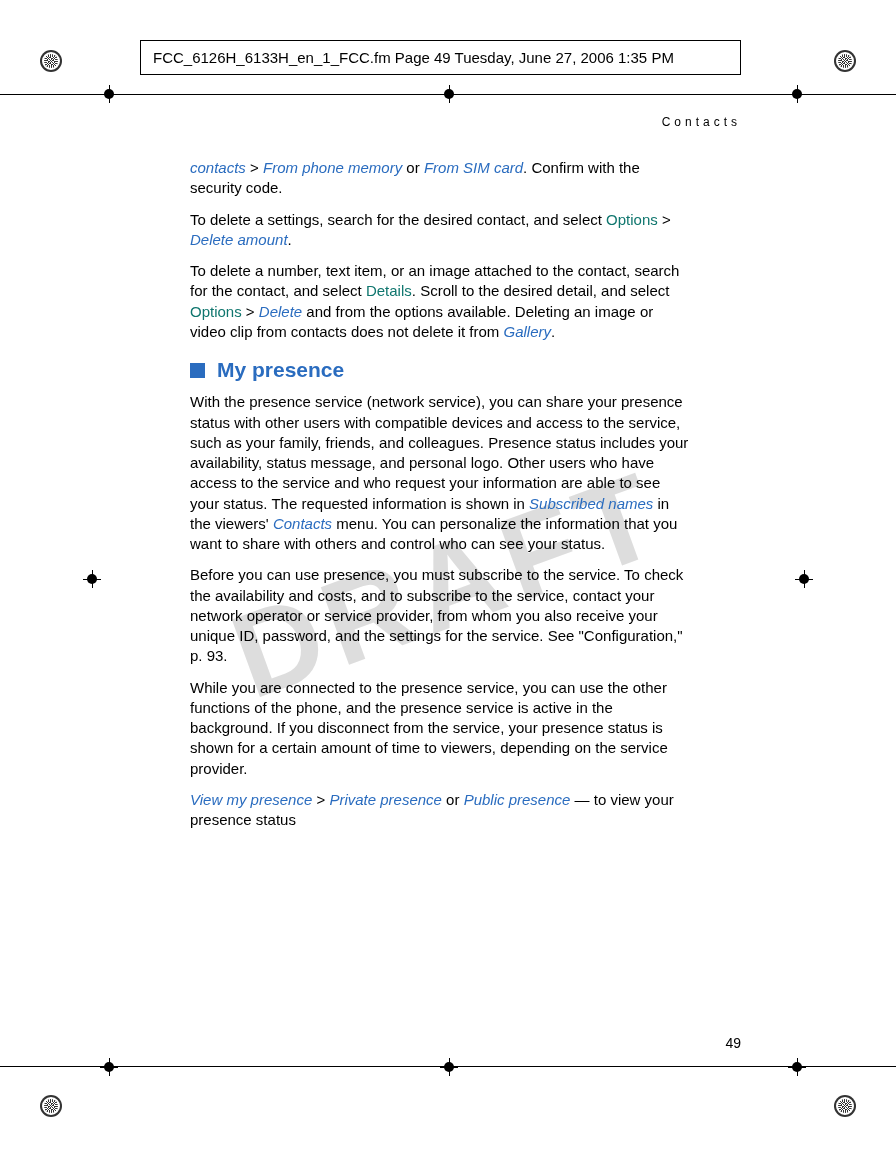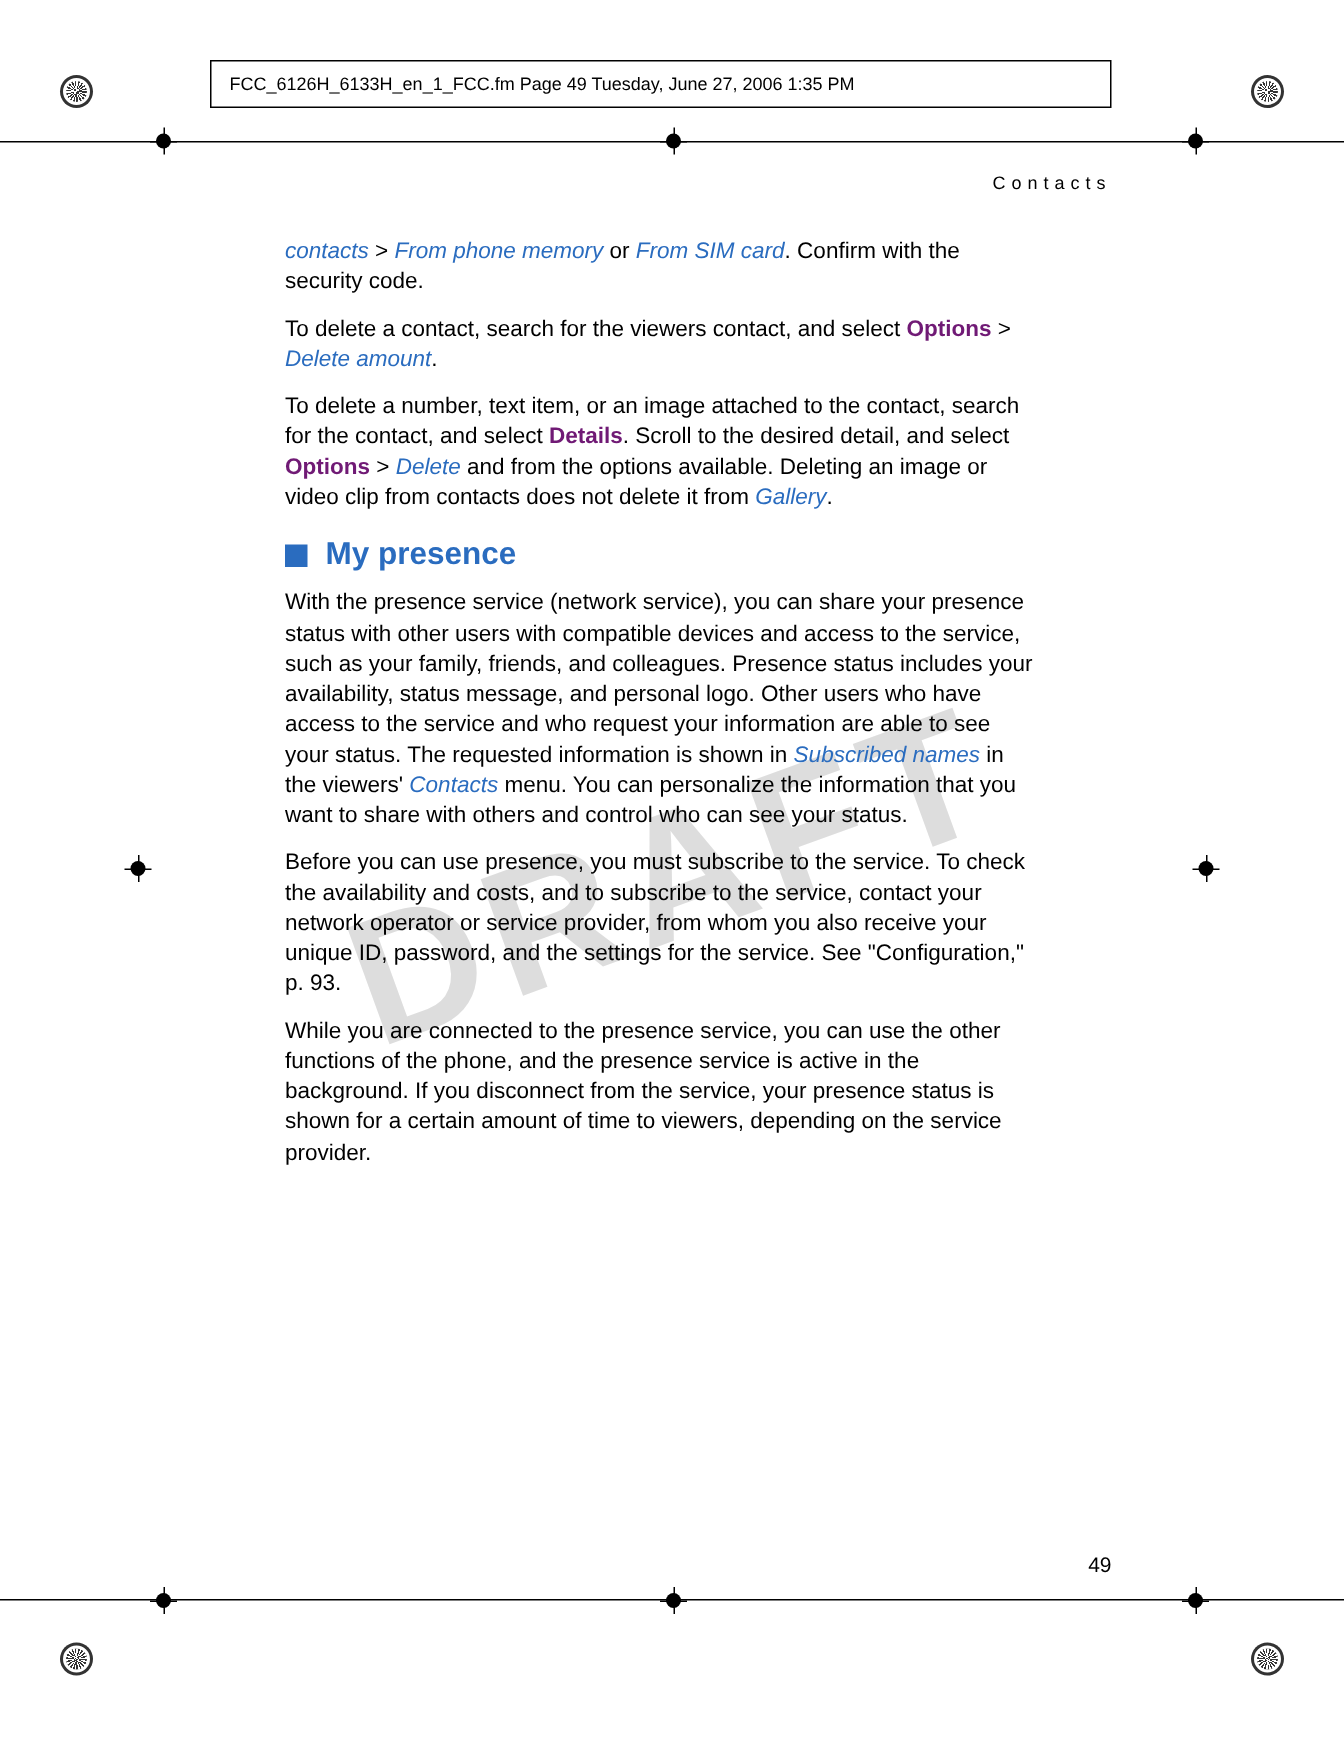--- a/index.html
+++ b/index.html
@@ -85,40 +85,40 @@
       top: 0; bottom: 0;
       border-left: 1px solid #000;
     }
     .header-meta {
       position: absolute;
       top: 40px;
       left: 140px;
       right: 155px;
       border: 1px solid #000;
       padding: 8px 12px;
-      font-size: 12px;
+      font-size: 15px;
     }
     .running-head {
       position: absolute;
       top: 115px;
       right: 155px;
       font-size: 12px;
       letter-spacing: 4px;
     }
     .content {
       position: absolute;
       top: 158px;
       left: 190px;
       width: 500px;
       font-size: 15px;
       line-height: 1.35;
     }
     .content p { margin-bottom: 11px; }
     .ui-term { color: #2a6cbf; font-style: italic; }
-    .ui-bold { color: #701a75; font-weight: bold; }
+    .ui-bold { color: #0f766e; font-weight: normal; }
     h2 {
       font-size: 21px;
       color: #2a6cbf;
       font-weight: bold;
       margin-top: 14px;
       margin-bottom: 8px;
       display: flex;
       align-items: center;
       gap: 12px;
     }
@@ -178,36 +178,39 @@
     </div>
 
   <div class="header-meta">FCC_6126H_6133H_en_1_FCC.fm  Page 49  Tuesday, June 27, 2006  1:35 PM</div>
   <div class="running-head">Contacts</div>
 
   <div class="content">
     <p>
       <span class="ui-term">contacts</span><span> &gt; </span><span class="ui-term">From phone memory</span><span> or </span><span class="ui-term">From SIM card</span><span>. Confirm with the security code.</span>
     </p>
     <p>
-      <span>To delete a contact, search for the viewers contact, and select </span><span class="ui-bold">Options</span><span> &gt; </span><span class="ui-term">Delete amount</span><span>.</span>
+      <span>To delete a settings, search for the desired contact, and select </span><span class="ui-bold">Options</span><span> &gt; </span><span class="ui-term">Delete amount</span><span>.</span>
     </p>
     <p>
       <span>To delete a number, text item, or an image attached to the contact, search for the contact, and select </span><span class="ui-bold">Details</span><span>. Scroll to the desired detail, and select </span><span class="ui-bold">Options</span><span> &gt; </span><span class="ui-term">Delete</span><span> and from the options available. Deleting an image or video clip from contacts does not delete it from </span><span class="ui-term">Gallery</span><span>.</span>
     </p>
 
     <h2>
       <span class="square"></span>
       <span>My presence</span>
     </h2>
 
     <p>
       <span>With the presence service (network service), you can share your presence status with other users with compatible devices and access to the service, such as your family, friends, and colleagues. Presence status includes your availability, status message, and personal logo. Other users who have access to the service and who request your information are able to see your status. The requested information is shown in </span><span class="ui-term">Subscribed names</span><span> in the viewers' </span><span class="ui-term">Contacts</span><span> menu. You can personalize the information that you want to share with others and control who can see your status.</span>
     </p>
 
     <p>Before you can use presence, you must subscribe to the service. To check the availability and costs, and to subscribe to the service, contact your network operator or service provider, from whom you also receive your unique ID, password, and the settings for the service. See "Configuration," p. 93.</p>
     <p>While you are connected to the presence service, you can use the other functions of the phone, and the presence service is active in the background. If you disconnect from the service, your presence status is shown for a certain amount of time to viewers, depending on the service provider.</p>
 
 
 
+    <p>
+      <span class="ui-term">View my presence</span><span> &gt; </span><span class="ui-term">Private presence</span><span> or </span><span class="ui-term">Public presence</span><span> — to view your presence status</span>
+    </p>
   </div>
 
   <div class="page-num">49</div>
 </div>
 
 </body></html>

